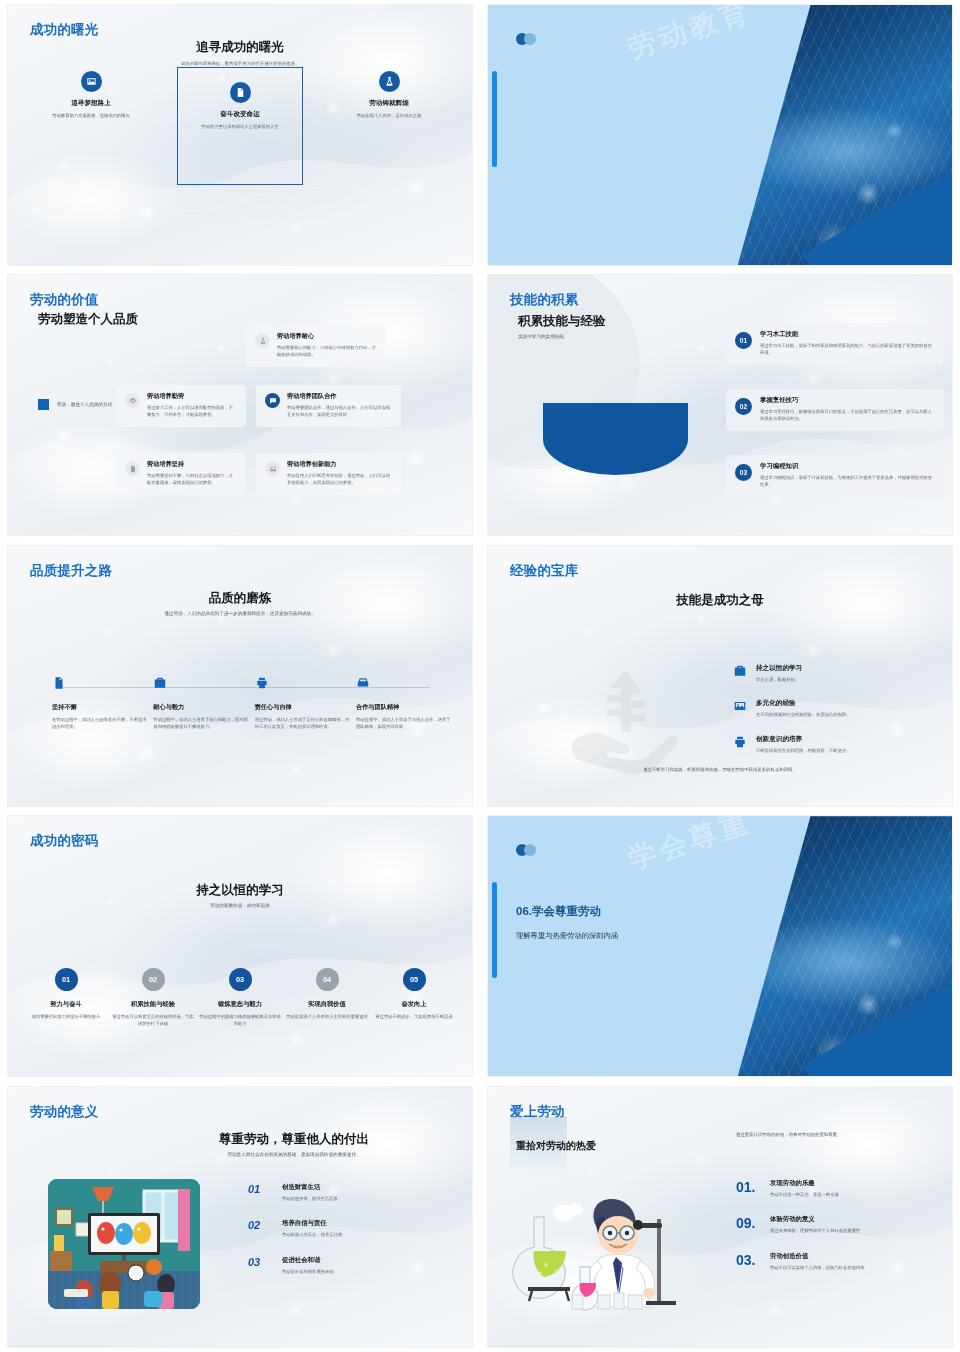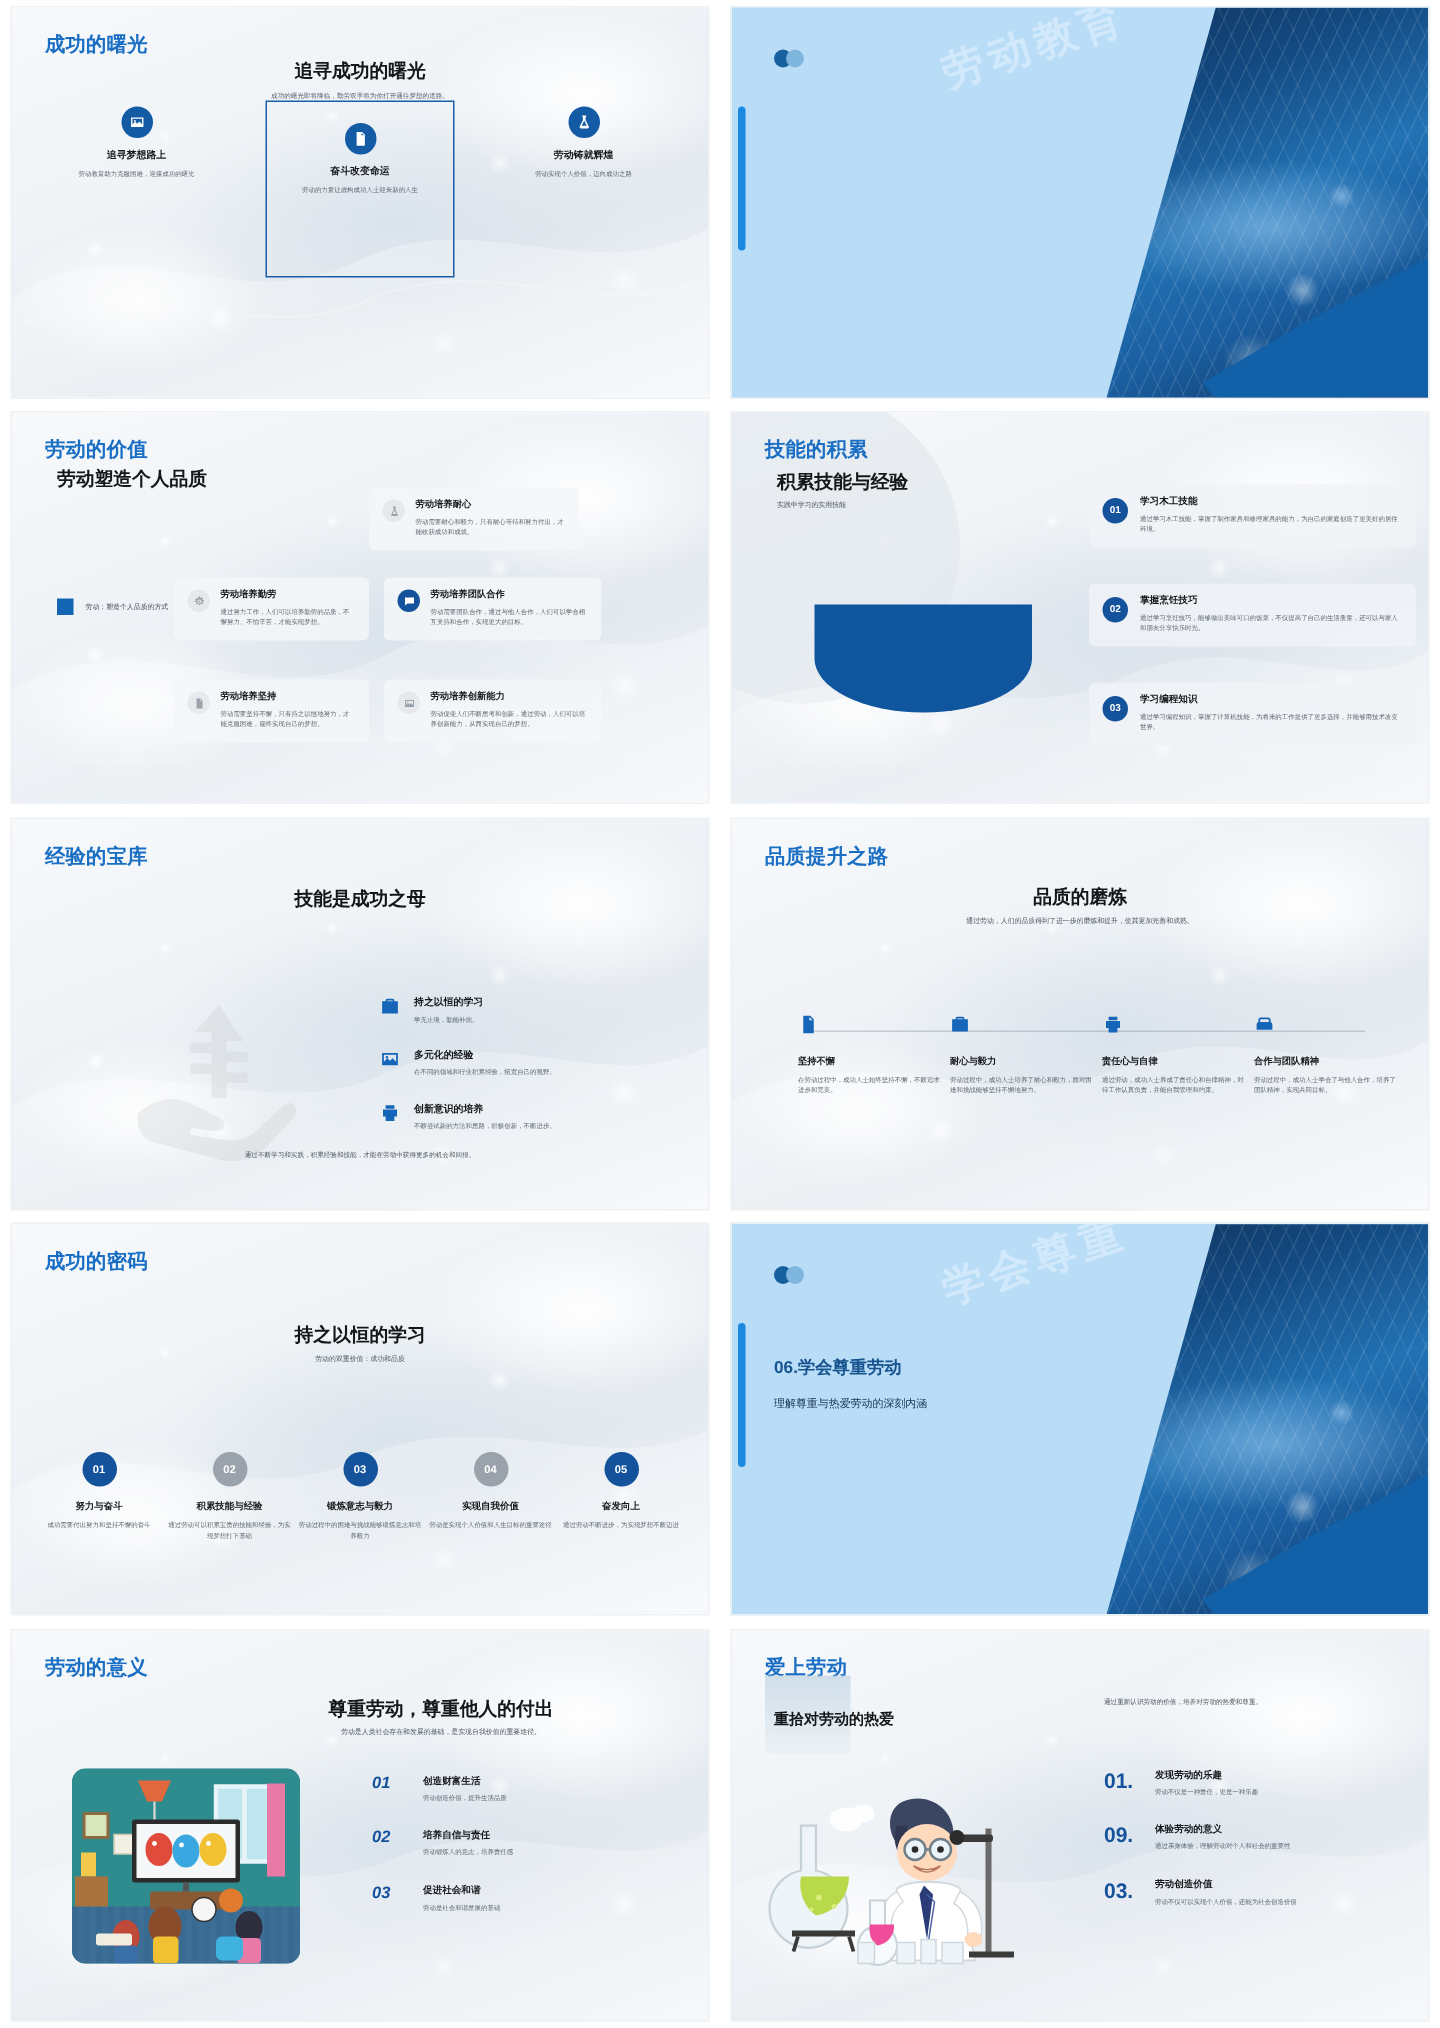--- a/index.html
+++ b/index.html
@@ -427,74 +427,20 @@
         <span class="st" style="display:block">学习编程知识</span>
         <span class="sd" style="display:block">通过学习编程知识，掌握了计算机技能，为将来的工作提供了更多选择，并能够用技术改变世界。</span>
       </span>
     </div>
   </div>
 
   <div class="slide">
     <div class="bg-light"></div>
     <div class="wave">
       <svg viewBox="0 0 466 160" preserveAspectRatio="none">
-        <path d="M0 92 C80 45 170 108 250 70 C330 32 400 88 466 52 L466 160 L0 160 Z" fill="rgba(255,255,255,.5)"></path>
-      </svg>
-    </div>
-    <div class="kicker">经验的宝库</div>
-    <div style="position:absolute;left:0;right:0;top:44px;text-align:center;">
-      <span class="h-title">技能是成功之母</span>
-    </div>
-    <div class="hand-ghost">
-      <svg viewBox="0 0 120 110">
-          <use href="#i-hand"></use>
-        </svg>
-    </div>
-    <div class="exp-list">
-      <div class="exp-item">
-        <span class="exp-ic">
-            <svg>
-              <use href="#i-brief"></use>
-            </svg>
-          </span>
-        <span>
-          <span class="et" style="display:block">持之以恒的学习</span>
-          <span class="ed" style="display:block">学无止境，勤能补拙。</span>
-        </span>
-      </div>
-      <div class="exp-item">
-        <span class="exp-ic">
-            <svg>
-              <use href="#i-image"></use>
-            </svg>
-          </span>
-        <span>
-          <span class="et" style="display:block">多元化的经验</span>
-          <span class="ed" style="display:block">在不同的领域和行业积累经验，拓宽自己的视野。</span>
-        </span>
-      </div>
-      <div class="exp-item">
-        <span class="exp-ic">
-            <svg>
-              <use href="#i-printer"></use>
-            </svg>
-          </span>
-        <span>
-          <span class="et" style="display:block">创新意识的培养</span>
-          <span class="ed" style="display:block">不断尝试新的方法和思路，积极创新，不断进步。</span>
-        </span>
-      </div>
-    </div>
-    <div class="exp-foot">通过不断学习和实践，积累经验和技能，才能在劳动中获得更多的机会和回报。</div>
-  </div>
-
-  <div class="slide">
-    <div class="bg-light"></div>
-    <div class="wave">
-      <svg viewBox="0 0 466 160" preserveAspectRatio="none">
         <path d="M0 88 C90 40 180 104 260 66 C340 28 410 84 466 48 L466 160 L0 160 Z" fill="rgba(255,255,255,.5)"></path>
       </svg>
     </div>
     <div class="kicker">品质提升之路</div>
     <div style="position:absolute;left:0;right:0;top:44px;text-align:center;">
       <div class="h-title">品质的磨炼</div>
       <div class="h-sub">通过劳动，人们的品质得到了进一步的磨炼和提升，使其更加完善和成熟。</div>
     </div>
     <div class="q-line"></div>
     <div class="q-cols">
@@ -520,20 +466,74 @@
         <div class="qd">通过劳动，成功人士养成了责任心和自律精神，对待工作认真负责，并能自我管理和约束。</div>
       </div>
       <div class="q-col">
         <div class="q-ic"><svg>
               <use href="#i-sofa"></use>
             </svg></div>
         <div class="qt">合作与团队精神</div>
         <div class="qd">劳动过程中，成功人士学会了与他人合作，培养了团队精神，实现共同目标。</div>
       </div>
     </div>
+  </div>
+
+  <div class="slide">
+    <div class="bg-light"></div>
+    <div class="wave">
+      <svg viewBox="0 0 466 160" preserveAspectRatio="none">
+        <path d="M0 92 C80 45 170 108 250 70 C330 32 400 88 466 52 L466 160 L0 160 Z" fill="rgba(255,255,255,.5)"></path>
+      </svg>
+    </div>
+    <div class="kicker">经验的宝库</div>
+    <div style="position:absolute;left:0;right:0;top:44px;text-align:center;">
+      <span class="h-title">技能是成功之母</span>
+    </div>
+    <div class="hand-ghost">
+      <svg viewBox="0 0 120 110">
+          <use href="#i-hand"></use>
+        </svg>
+    </div>
+    <div class="exp-list">
+      <div class="exp-item">
+        <span class="exp-ic">
+            <svg>
+              <use href="#i-brief"></use>
+            </svg>
+          </span>
+        <span>
+          <span class="et" style="display:block">持之以恒的学习</span>
+          <span class="ed" style="display:block">学无止境，勤能补拙。</span>
+        </span>
+      </div>
+      <div class="exp-item">
+        <span class="exp-ic">
+            <svg>
+              <use href="#i-image"></use>
+            </svg>
+          </span>
+        <span>
+          <span class="et" style="display:block">多元化的经验</span>
+          <span class="ed" style="display:block">在不同的领域和行业积累经验，拓宽自己的视野。</span>
+        </span>
+      </div>
+      <div class="exp-item">
+        <span class="exp-ic">
+            <svg>
+              <use href="#i-printer"></use>
+            </svg>
+          </span>
+        <span>
+          <span class="et" style="display:block">创新意识的培养</span>
+          <span class="ed" style="display:block">不断尝试新的方法和思路，积极创新，不断进步。</span>
+        </span>
+      </div>
+    </div>
+    <div class="exp-foot">通过不断学习和实践，积累经验和技能，才能在劳动中获得更多的机会和回报。</div>
   </div>
 
   <div class="slide">
     <div class="bg-light"></div>
     <div class="wave">
       <svg viewBox="0 0 466 160" preserveAspectRatio="none">
         <path d="M0 78 C70 30 150 95 230 58 C315 18 395 72 466 38 L466 160 L0 160 Z" fill="rgba(255,255,255,.5)"></path>
       </svg>
     </div>
     <div class="kicker">成功的密码</div>

